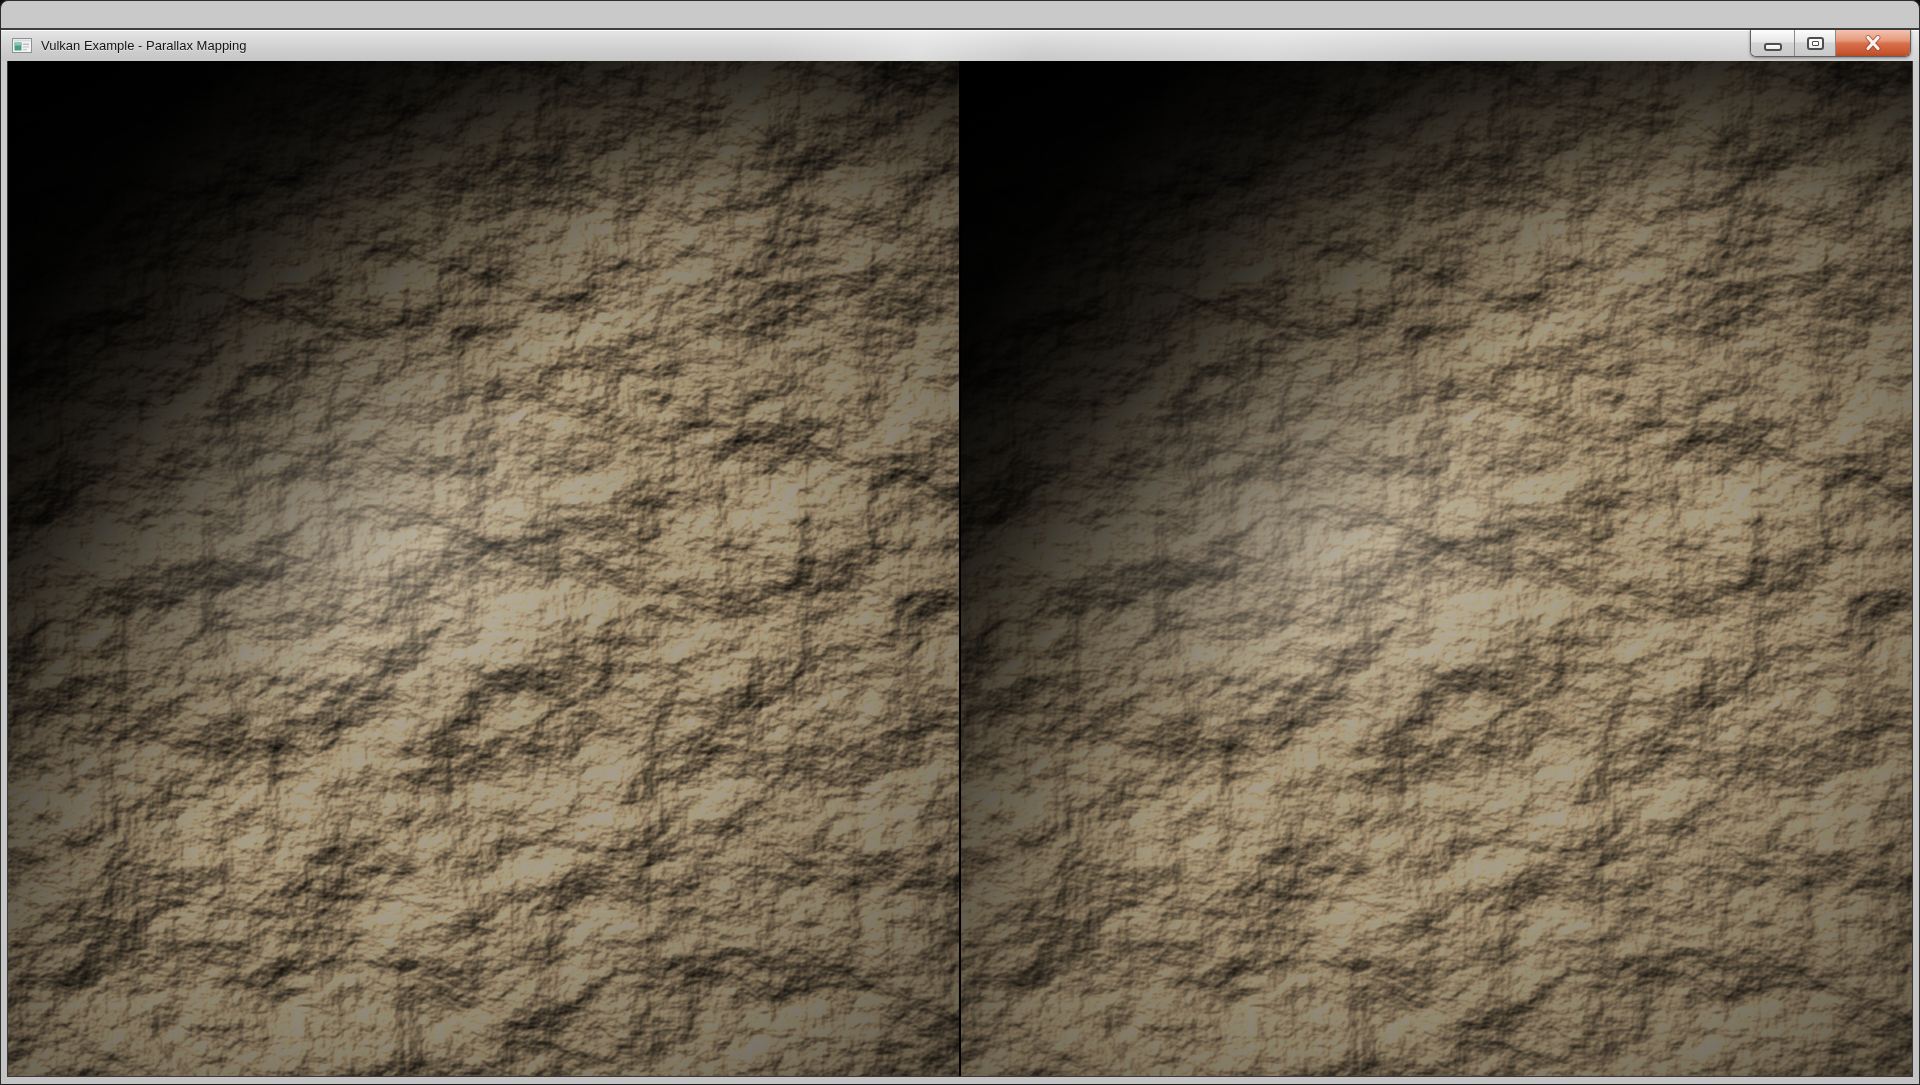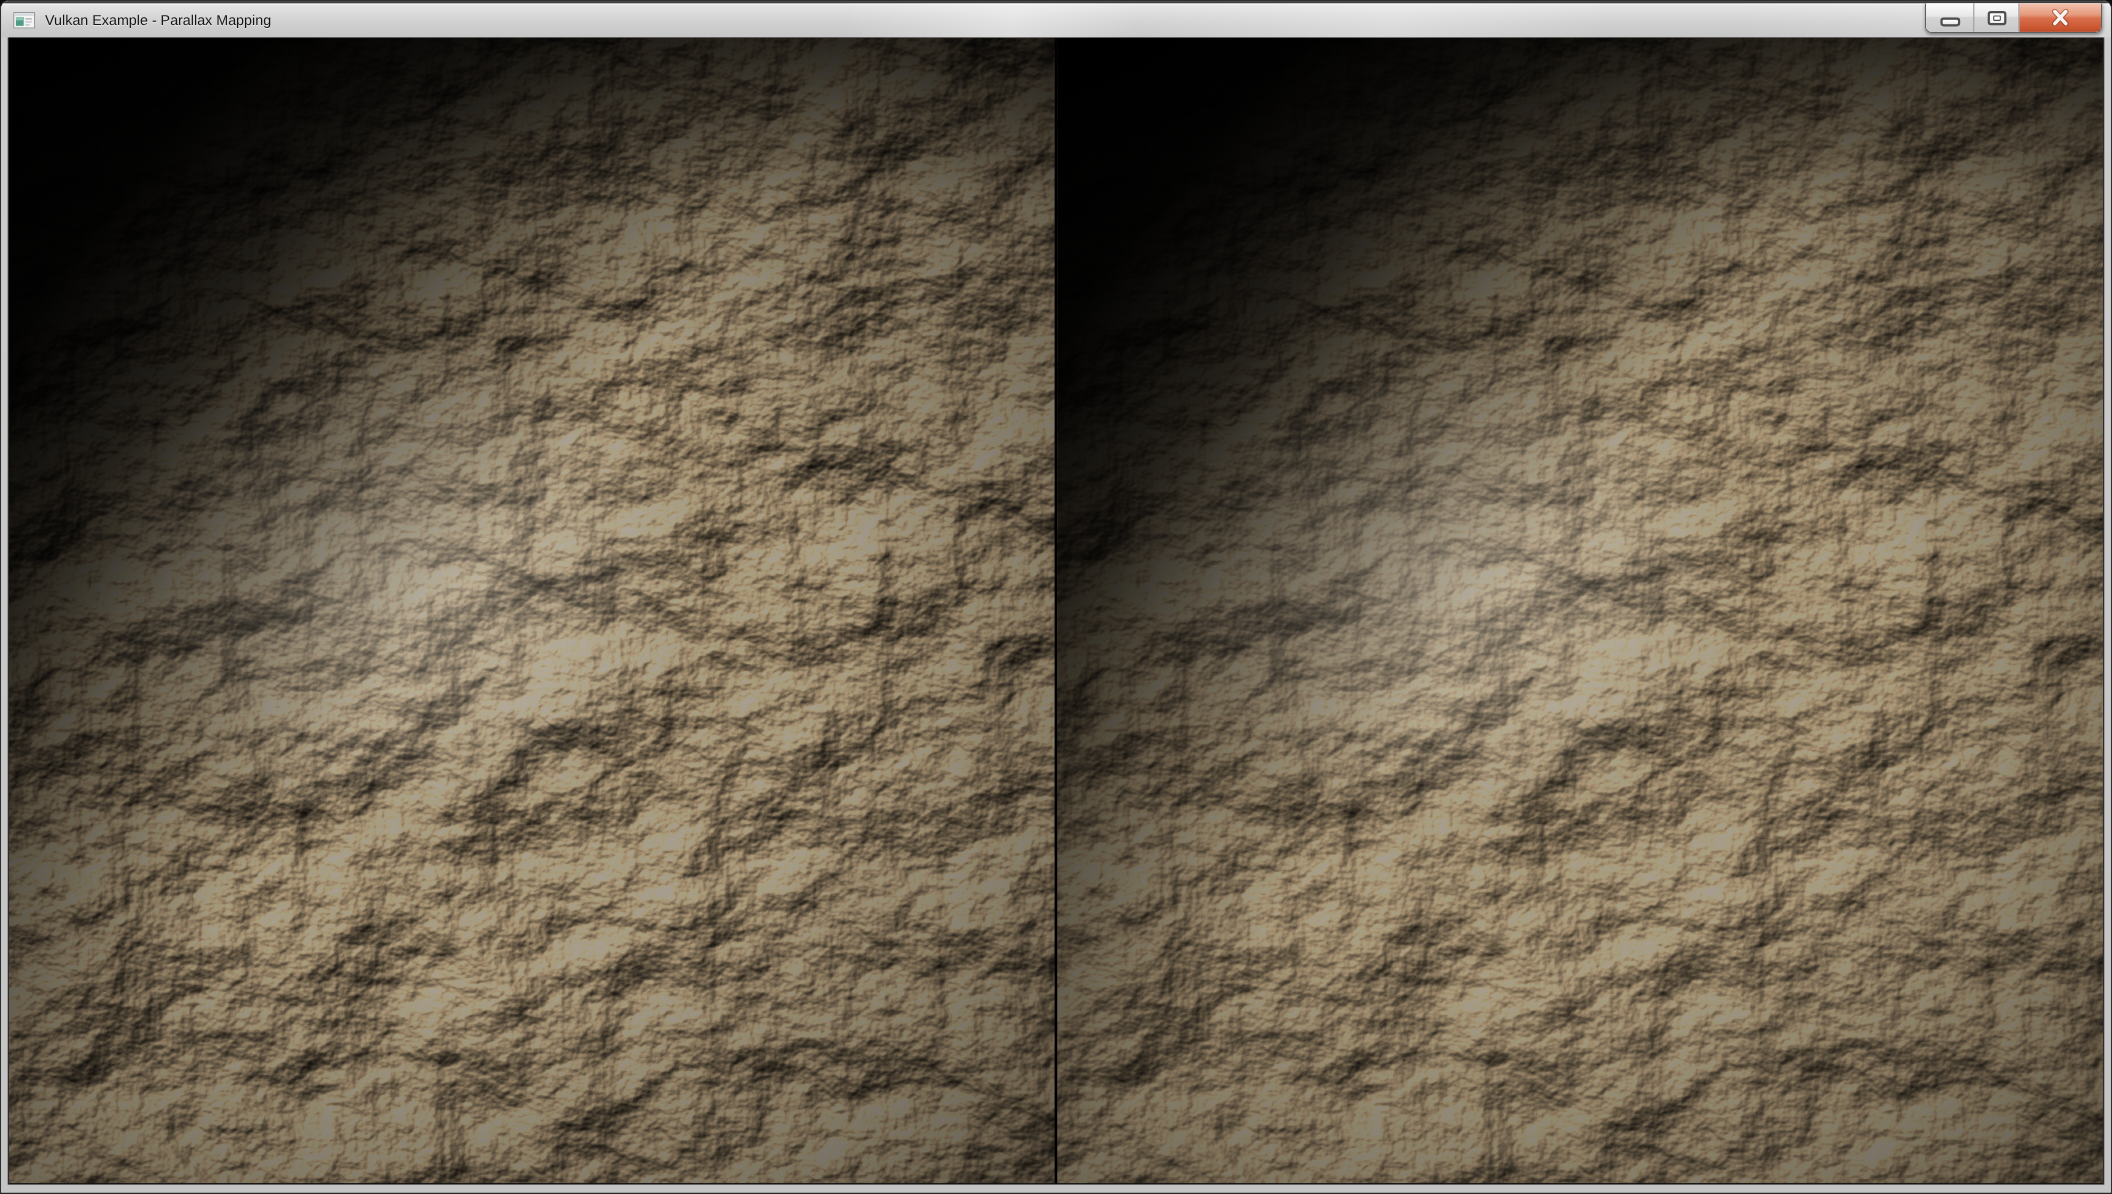--- a/index.html
+++ b/index.html
@@ -26,20 +26,21 @@
     position: relative;
     flex: 0 0 33px;
     height: 33px;
     box-sizing: border-box;
     border-top: 2px solid #3e3e3e;
     background: linear-gradient(180deg, #e6e6e6 0%, #d6d6d6 40%, #cbcbcb 75%, #c6c6c6 100%);
     box-shadow: inset 0 1px 0 rgba(255,255,255,0.9);
     display: flex;
     align-items: center;
     z-index: 5;
+    margin-top: 27px;
   }
   .titlebar::after {
     content: "";
     position: absolute; inset: 0;
     pointer-events: none;
     background:
       linear-gradient(100deg,
         rgba(255,255,255,0) 40%,
         rgba(255,255,255,0.38) 48%,
         rgba(255,255,255,0.05) 54%,

